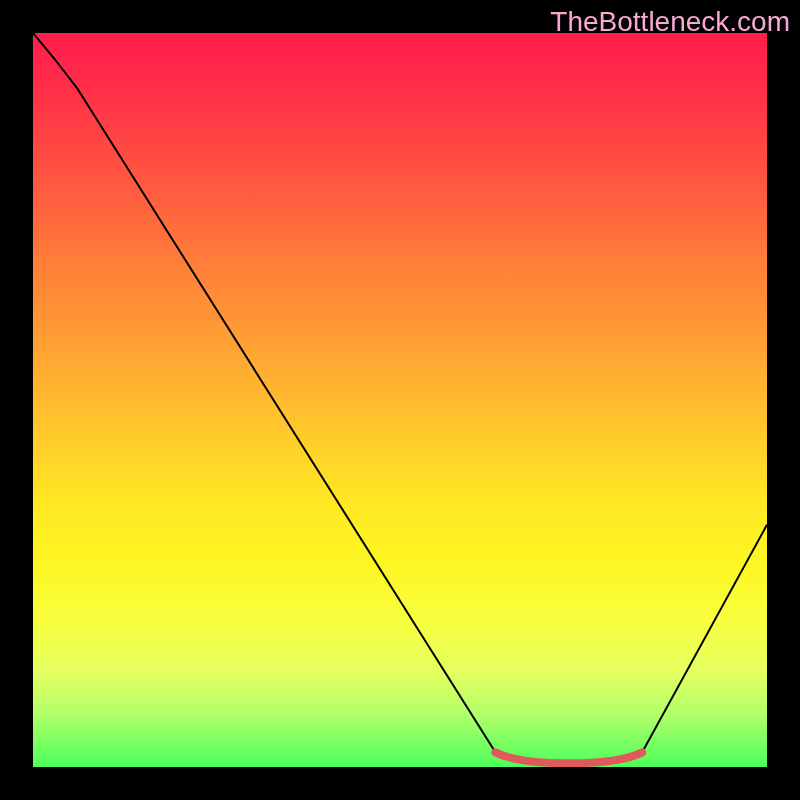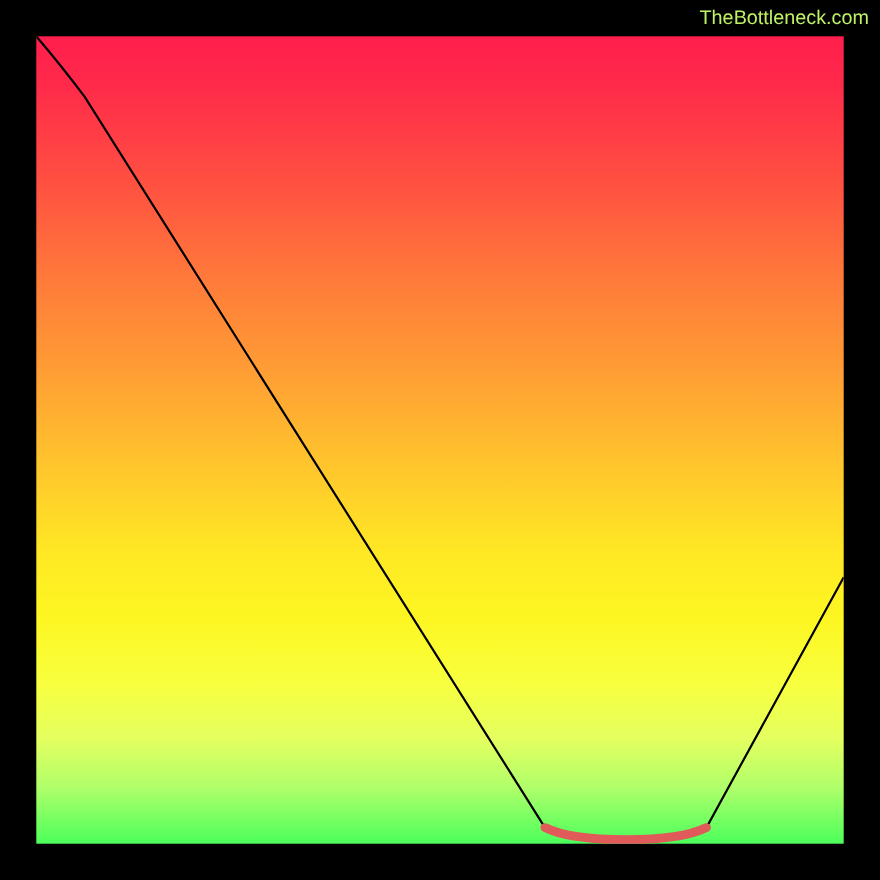--- a/index.html
+++ b/index.html
@@ -8,22 +8,22 @@
     width: 800px;
     height: 800px;
     background: #000;
     position: relative;
     font-family: Arial, sans-serif;
   }
   .watermark {
     position: absolute;
     top: 6px;
     right: 10px;
-    color: #bef264;
-    font-size: 18px;
+    color: #f9a8d4;
+    font-size: 28px;
     font-weight: 500;
     z-index: 10;
   }
   .plot-area {
     position: absolute;
     left: 33px;
     right: 33px;
     top: 33px;
     bottom: 33px;
     background: linear-gradient(to bottom,

